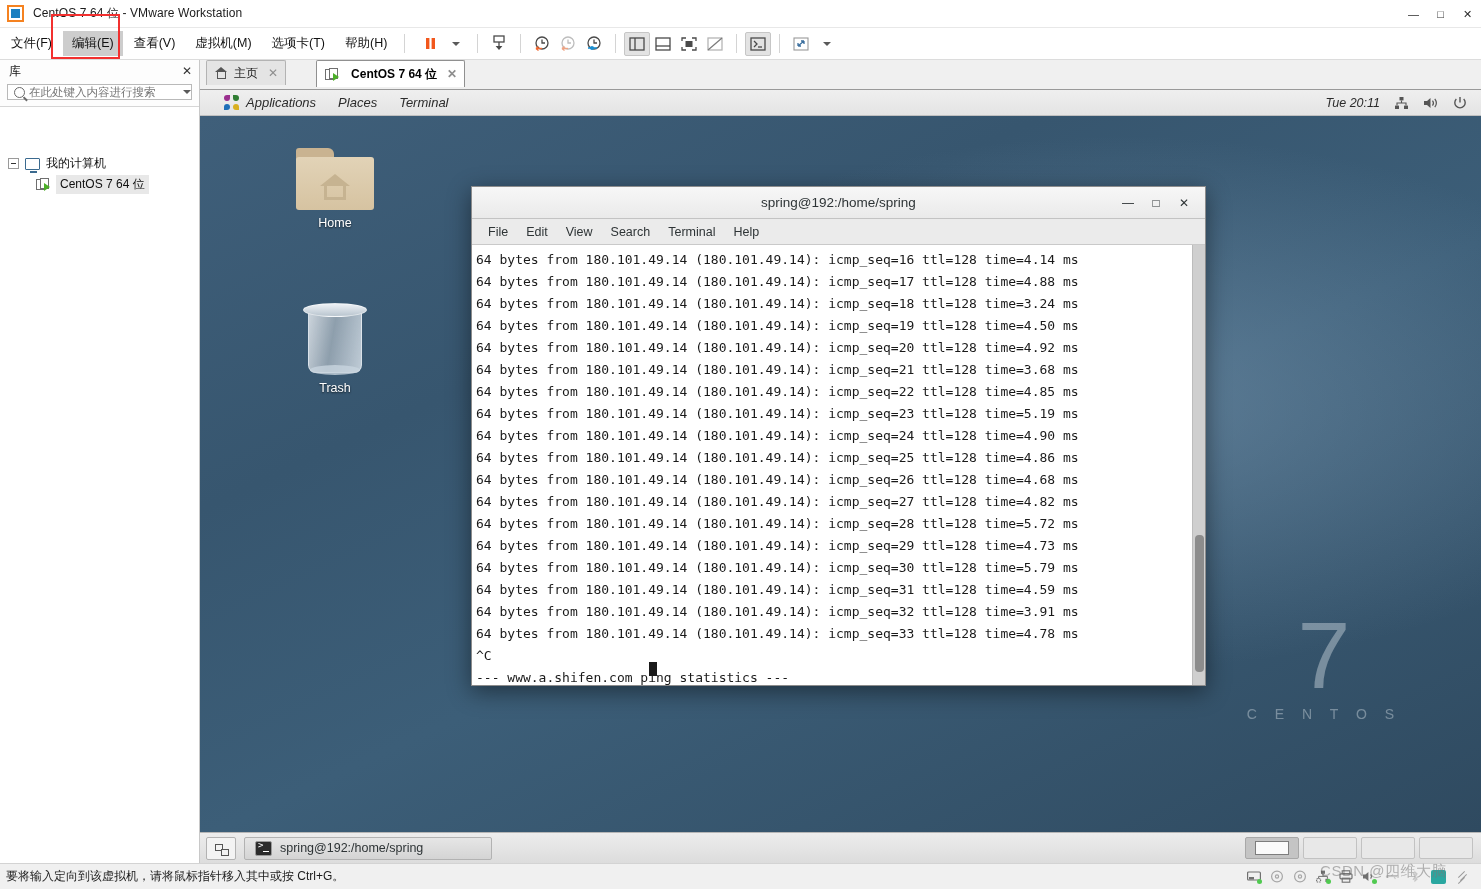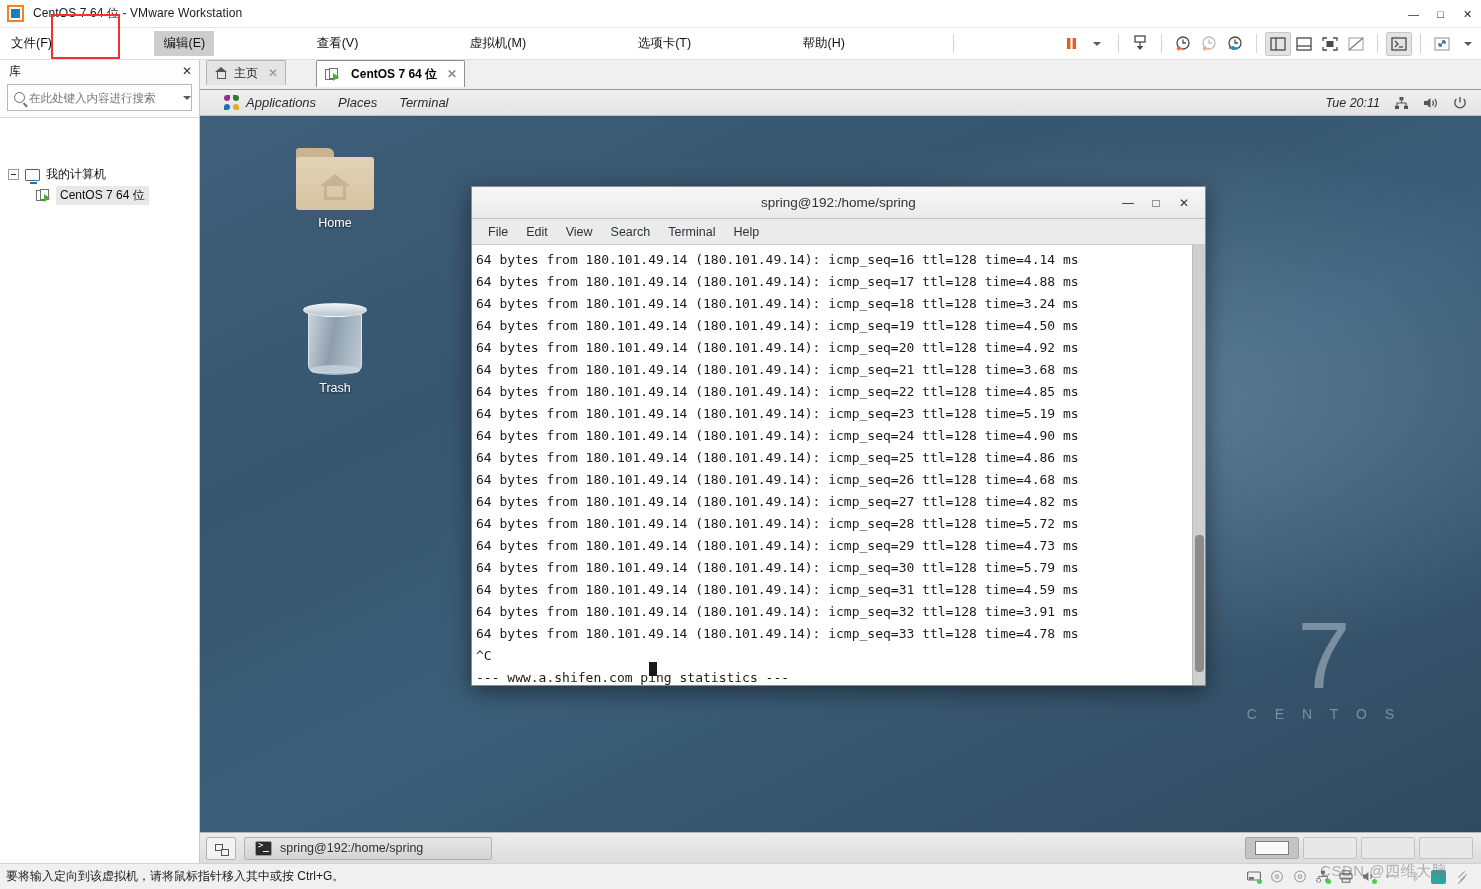--- a/index.html
+++ b/index.html
@@ -37,21 +37,20 @@
     font-size: 11px; color: #2a2a2a;
   }
 
   
   .menubar {
     height: 32px; flex: 0 0 32px;
     display: flex; align-items: center;
     background: #ffffff;
     position: relative;
     border-bottom: 1px solid #dcdcdc;
-    justify-content: space-between;
   }
   .menu-item {
     font-size: 12.5px; color: #111; padding: 4px 9px; margin-left: 2px;
     white-space: nowrap;
   }
   .menu-item.sel { background: #cdcdcd; }
   .menu-redbox {
     position: absolute; left: 51px; top: -14px; width: 69px; height: 45px;
     border: 2px solid #f2302f; pointer-events: none;
   }
@@ -73,21 +72,21 @@
     background: #fdfdfd;
     border-right: 1px solid #c8c8c8;
     display: flex; flex-direction: column;
   }
   .lib-head {
     height: 22px; display: flex; align-items: center; justify-content: space-between;
     padding: 0 7px 0 9px; font-size: 12px; color: #111;
   }
   .lib-close { font-size: 12px; color: #333; }
   .lib-search {
-    margin: 2px 7px 6px 7px; height: 27px;
+    margin: 2px 7px 6px 7px; height: 16px;
     border: 1px solid #b9b9b9; background: #fff;
     display: flex; align-items: center; padding: 0 4px;
   }
   .lib-search .mag {
     width: 11px; height: 11px; border: 1.4px solid #6a6a6a; border-radius: 50%;
     position: relative; flex: 0 0 11px; margin: 0 4px 0 2px;
   }
   .lib-search .mag:after {
     content:''; position:absolute; right:-4px; bottom:-3px; width:5px; height:1.5px;
     background:#6a6a6a; transform: rotate(45deg);

